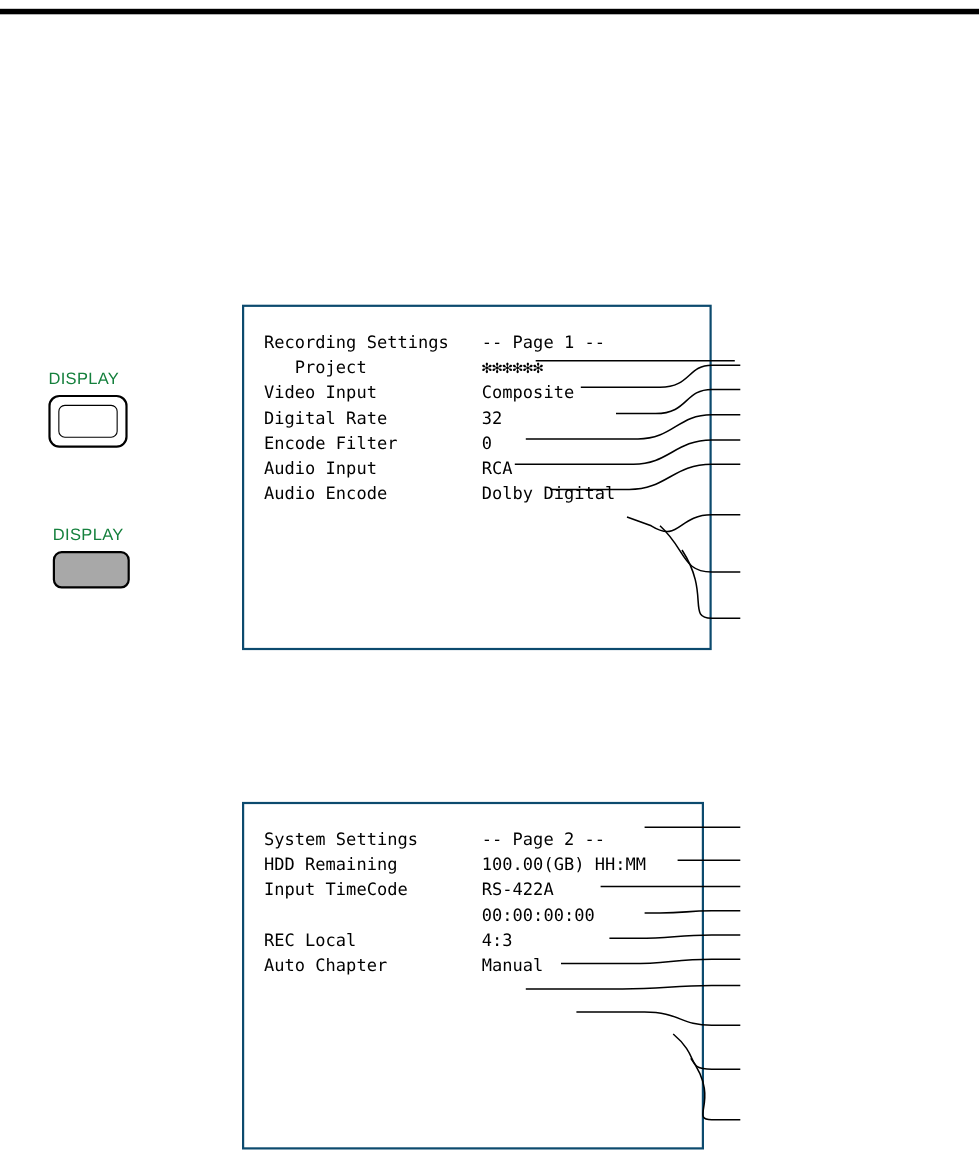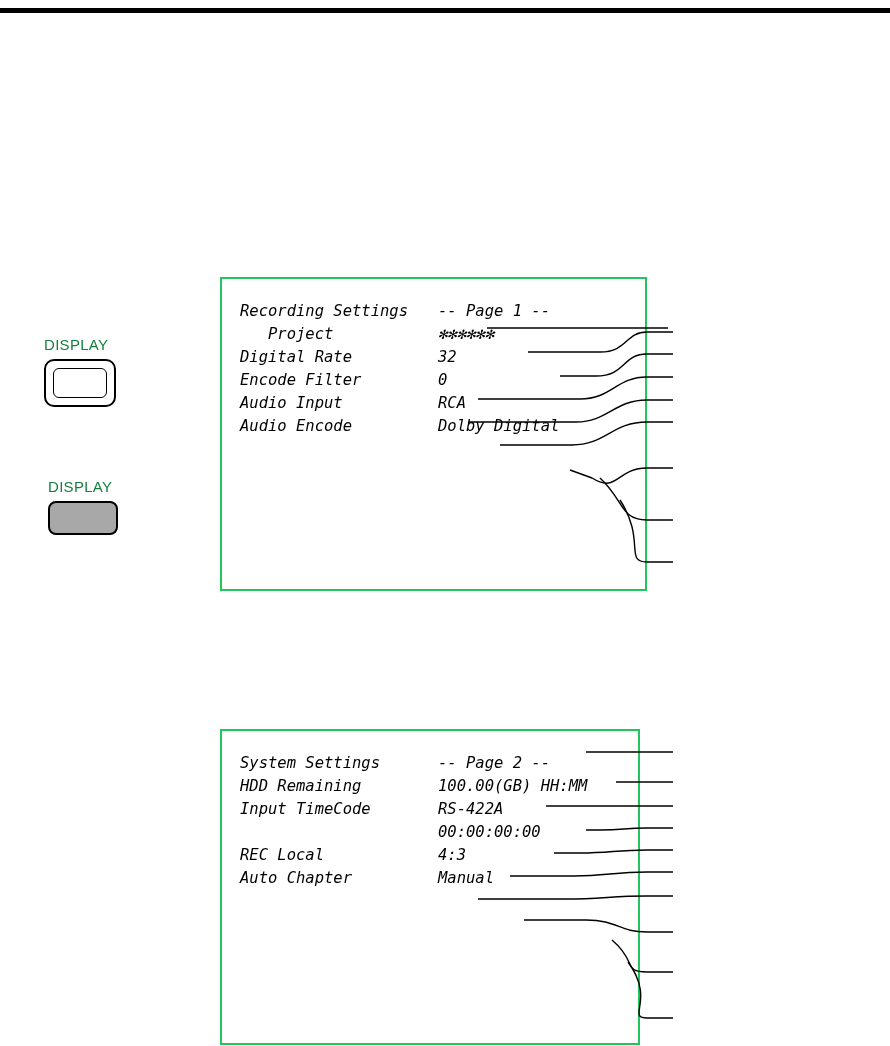--- a/index.html
+++ b/index.html
@@ -66,24 +66,23 @@
     width: 70px;
     height: 34px;
     border: 2px solid #000000;
     border-radius: 8px;
     background: #a8a8a8;
     box-sizing: border-box;
   }
   
   .osd {
     position: absolute;
-    border: 2px solid #22c55e;
+    border: 2px solid #0c4a6e;
     background: #ffffff;
     box-sizing: border-box;
-    font-style: italic;
   }
   #osd-page1 {
     left: 220px;
     top: 277px;
     width: 427px;
     height: 314px;
   }
   #osd-page2 {
     left: 220px;
     top: 729px;
@@ -140,20 +139,24 @@
   <div class="osd-rows">
     <div class="osd-row">
       <span class="osd-label">Recording Settings</span>
       <span class="osd-value">-- Page 1 --</span>
     </div>
     <div class="osd-row">
       <span class="osd-label">   Project</span>
       <span class="osd-value">✻✻✻✻✻✻</span>
     </div>
     <div class="osd-row">
+      <span class="osd-label">Video Input</span>
+      <span class="osd-value">Composite</span>
+    </div>
+    <div class="osd-row">
       <span class="osd-label">Digital Rate</span>
       <span class="osd-value">32</span>
     </div>
     <div class="osd-row">
       <span class="osd-label">Encode Filter</span>
       <span class="osd-value">0</span>
     </div>
     <div class="osd-row">
       <span class="osd-label">Audio Input</span>
       <span class="osd-value">RCA</span>

